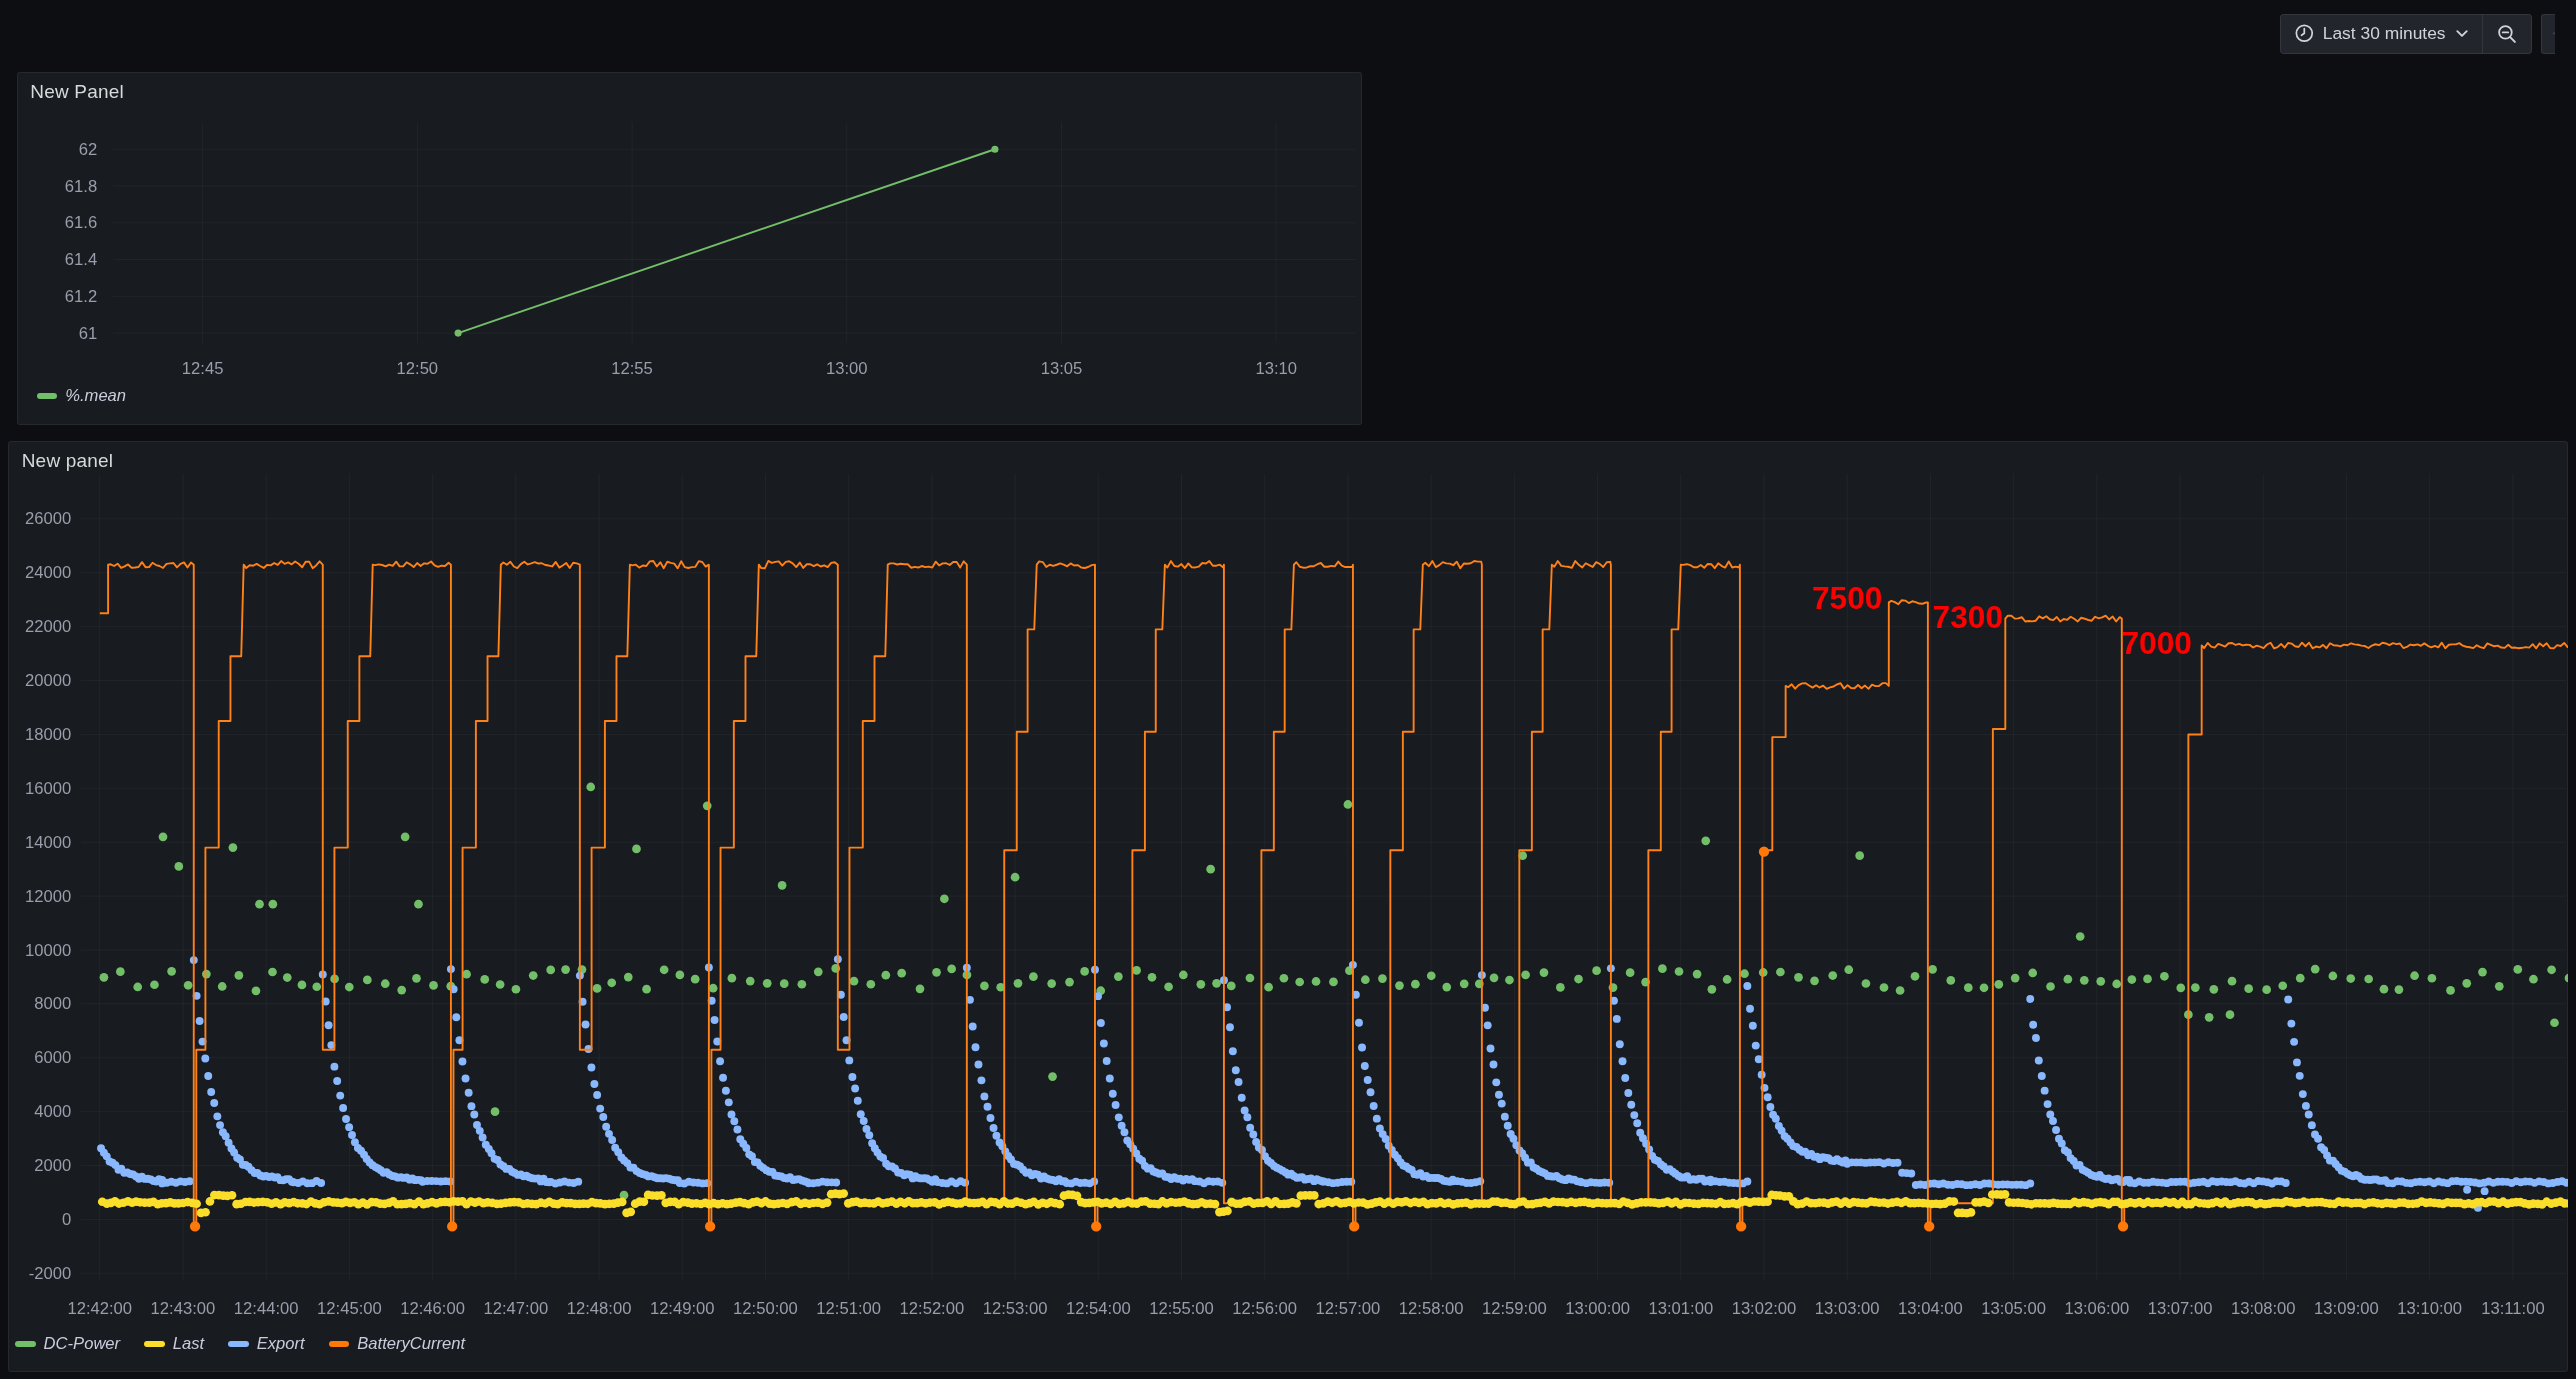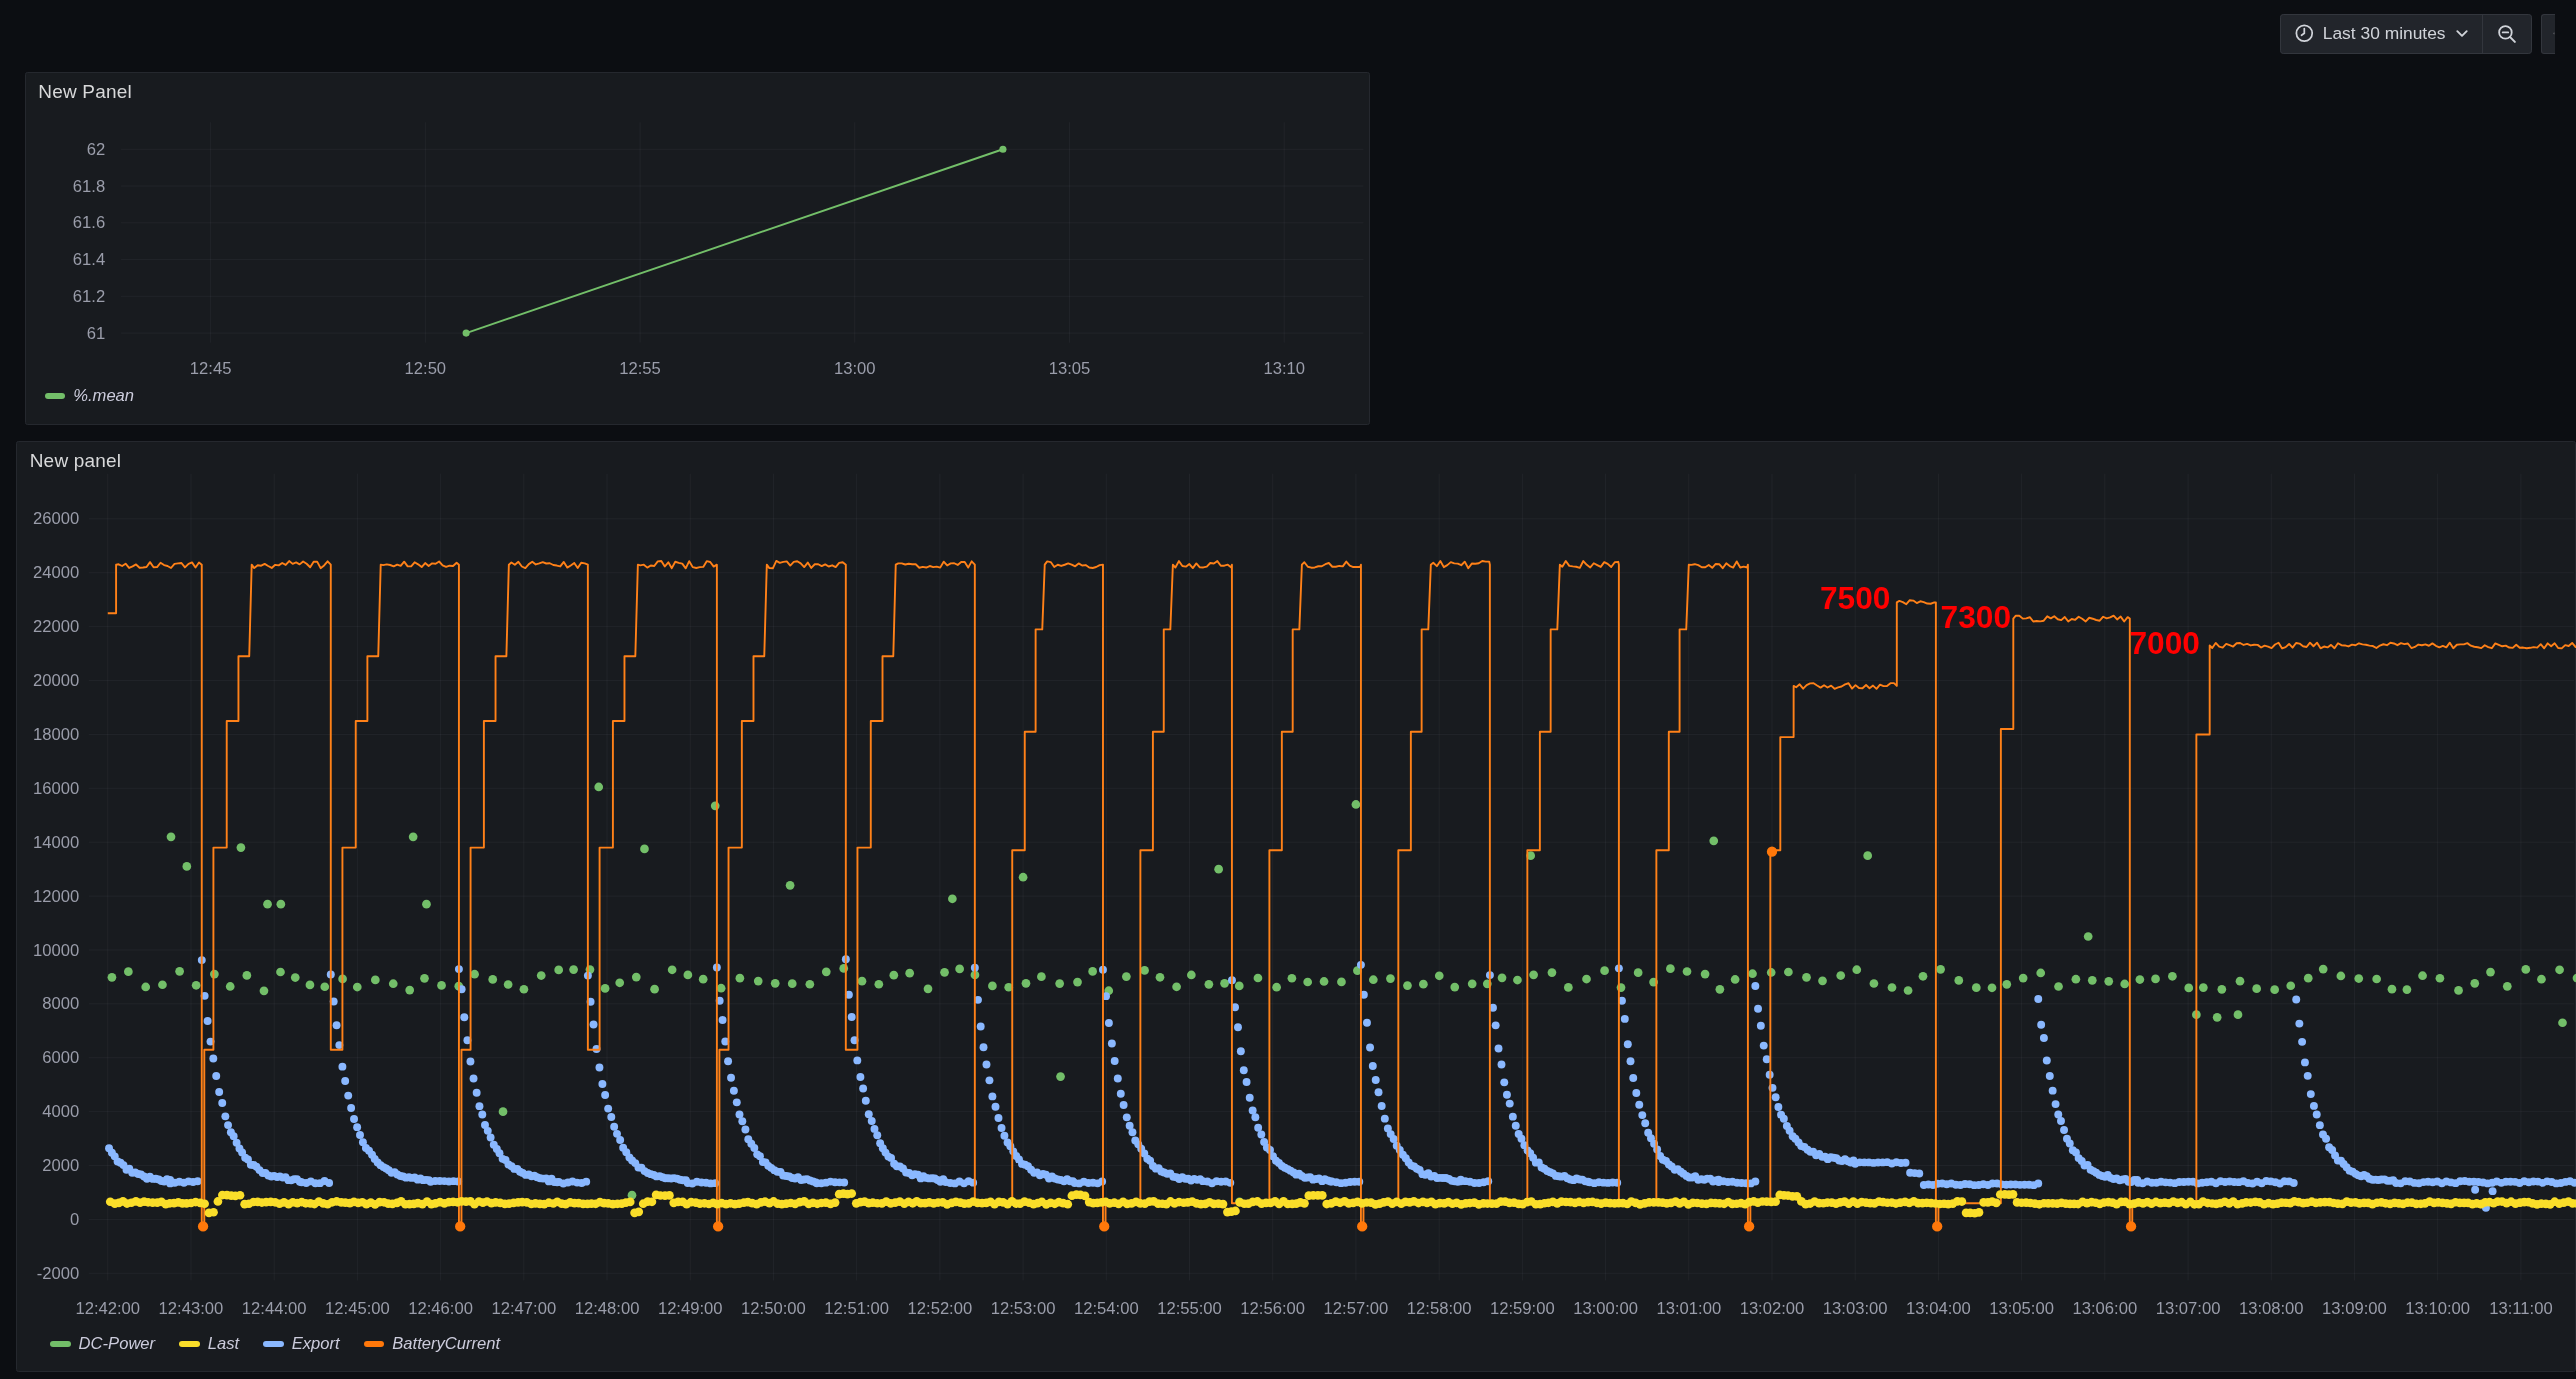--- a/index.html
+++ b/index.html
@@ -1,18 +1,18 @@
 <!DOCTYPE html>
 <html style="font-size:12.7px"><head>
 <meta charset="utf-8">
 <style>
   * { margin:0; padding:0; box-sizing:border-box; }
   html,body { width:2576px; height:1379px; background:#0c0e12; overflow:hidden;
               font-family:"Liberation Sans", sans-serif; }
-  .panel { position:absolute; background:#181b1f; border:0.8px solid #25282e; border-radius:2.4px;margin-left:8px; }
+  .panel { position:absolute; background:#181b1f; border:0.8px solid #25282e; border-radius:2.4px; }
   .panel-title { position:absolute; top:8px; left:12.7px; font-size:19px; font-weight:500;
                  color:#d8d9da; letter-spacing:0.2px; cursor:pointer; }
   .legend-row { position:absolute; display:flex; align-items:center; gap:27px; }
   .legend-item { display:flex; align-items:center; gap:8px; cursor:pointer; }
   .legend-swatch { width:20.6px; height:5.5px; border-radius:3.2px; }
   .legend-label { font-size:16.6px; color:#ccccdc;font-style:italic; }
   #topbar { position:absolute; top:13.5px; right:20.6px; display:flex; align-items:stretch; gap:9.5px; height:40px; }
   .tp-group { display:flex; align-items:stretch; background:#22252b; border:0.8px solid #33363d;
               border-radius:3.2px; overflow:hidden;margin-left:16px; }
   .tp-btn { display:flex; align-items:center; gap:8px; padding:0 12.7px; cursor:pointer; color:#d0d3d9; }
@@ -1717,21 +1717,21 @@
         <circle cx="3219.0088605234455" cy="958.6104767711321" r="5.5" fill="#fade2a"></circle>
         <circle cx="3224.2953451627454" cy="960.8079363847943" r="5.5" fill="#fade2a"></circle>
         <circle cx="3229.8074707025626" cy="960.8386130753951" r="5.5" fill="#fade2a"></circle>
       </g>
       <g>
         <text x="2319" y="210.29999999999995" text-anchor="middle" fill="#ff0000" font-size="40" font-weight="bold">7500</text>
         <text x="2471.25" y="234.0999999999999" text-anchor="middle" fill="#ff0000" font-size="40" font-weight="bold">7300</text>
         <text x="2709.6" y="268.0999999999999" text-anchor="middle" fill="#ff0000" font-size="40" font-weight="bold">7000</text>
       </g>
     </svg>
-  <div class="legend-row" id="p2legend" style="left:33px; top:892px; gap:24px;">
+  <div class="legend-row" id="p2legend" style="left:6px; top:892px; gap:24px;">
       <div class="legend-item">
         <span class="legend-swatch" style="background: rgb(115, 191, 105);"></span>
         <span class="legend-label">DC-Power</span>
       </div>
       <div class="legend-item">
         <span class="legend-swatch" style="background: rgb(250, 222, 42);"></span>
         <span class="legend-label">Last</span>
       </div>
       <div class="legend-item">
         <span class="legend-swatch" style="background: rgb(138, 184, 255);"></span>

